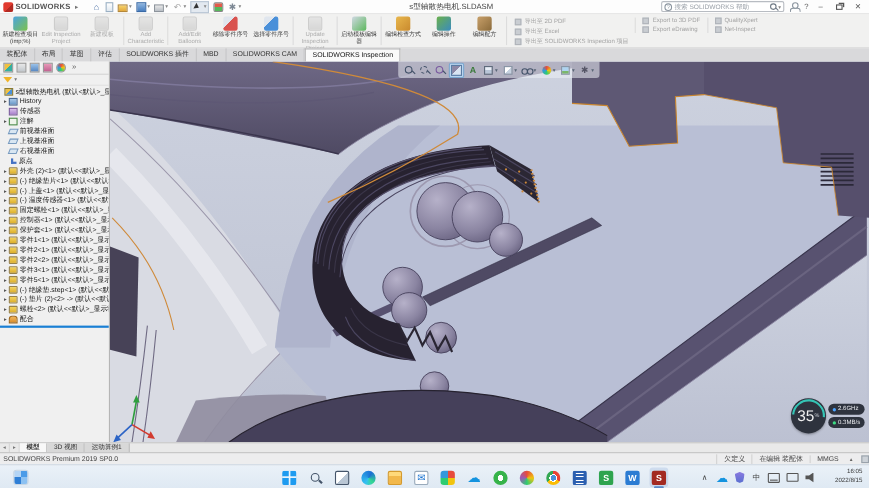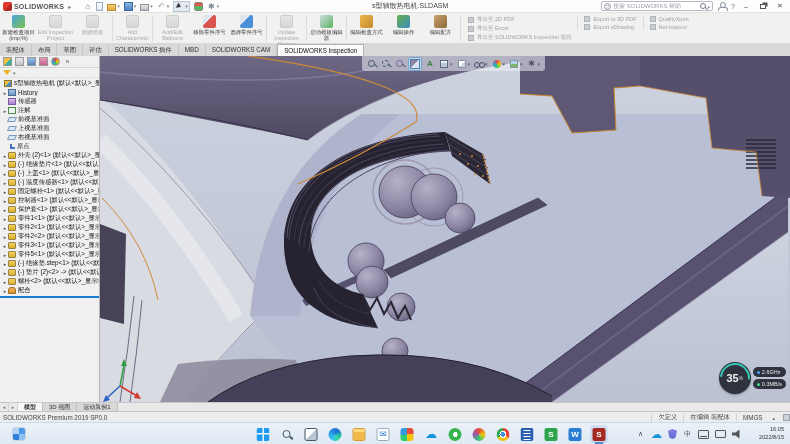--- a/index.html
+++ b/index.html
@@ -124,21 +124,21 @@
   .hicon.hide-show::after{content:"";position:absolute;left:5px;top:3px;width:4px;height:4px;border:1px solid #44536a;border-radius:50%;}
   .hicon.appearance::before{content:"";position:absolute;inset:1px;border-radius:50%;background:conic-gradient(#e74c3c,#f1c40f,#2ecc71,#3498db,#e74c3c);}
   .hicon.scene::before{content:"";position:absolute;inset:1px;background:linear-gradient(#aed4f0 55%,#7ab86a 55%);border:1px solid #8a96a6;}
   .hicon.settings{color:#556;font-size:8px;line-height:10px;text-align:center;}
   .hicon.settings::before{content:"✱";}
   .hcaret::before{content:"▾";font-size:5px;color:#5a6676;}
 
   .badge{position:absolute;right:4px;bottom:8px;display:flex;align-items:center;gap:2px;}
   .badge-circle{width:32px;height:32px;border-radius:50%;background:#2e333e;display:flex;align-items:center;justify-content:center;position:relative;box-shadow:0 1px 2px rgba(0,0,0,.3);}
   .badge-arc{position:absolute;inset:1px;border-radius:50%;border:2px solid transparent;border-top-color:#35c4b5;border-right-color:#35c4b5;transform:rotate(-40deg);}
-  .badge-pct{color:#f0f0f0;font-size:11px;font-weight:bold;}
+  .badge-pct{color:#f0f0f0;font-size:14px;font-weight:normal;}
   .badge-unit{color:#cfd3da;font-size:5px;}
   .badge-pills{display:flex;flex-direction:column;gap:2px;}
   .pill{height:10px;min-width:32px;background:#2e333e;border-radius:5px;display:flex;align-items:center;gap:2px;padding:0 4px;}
   .pill .dot{width:3px;height:3px;border-radius:50%;flex:none;}
   .pill.cpu .dot{background:#4aa3ff;}
   .pill.net .dot{background:#3ddc84;}
   .pill span{color:#e8eaee;font-size:5.5px;white-space:nowrap;}
 
   
   .modeltabs{position:absolute;left:0;top:402px;width:790px;height:9px;background:#e9e9e9;border-top:1px solid #c8c8c8;display:flex;align-items:stretch;}

